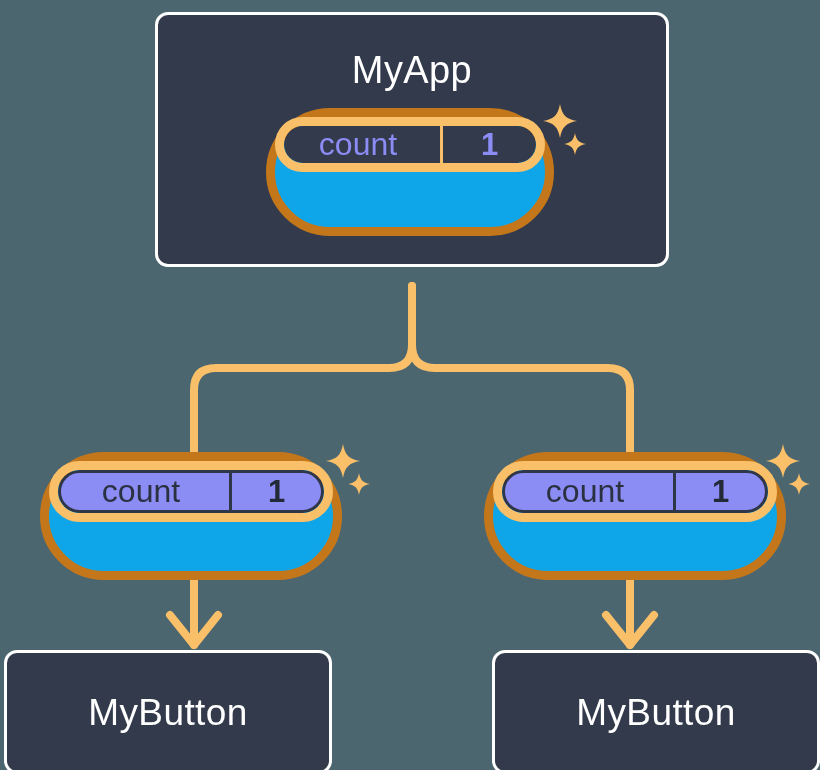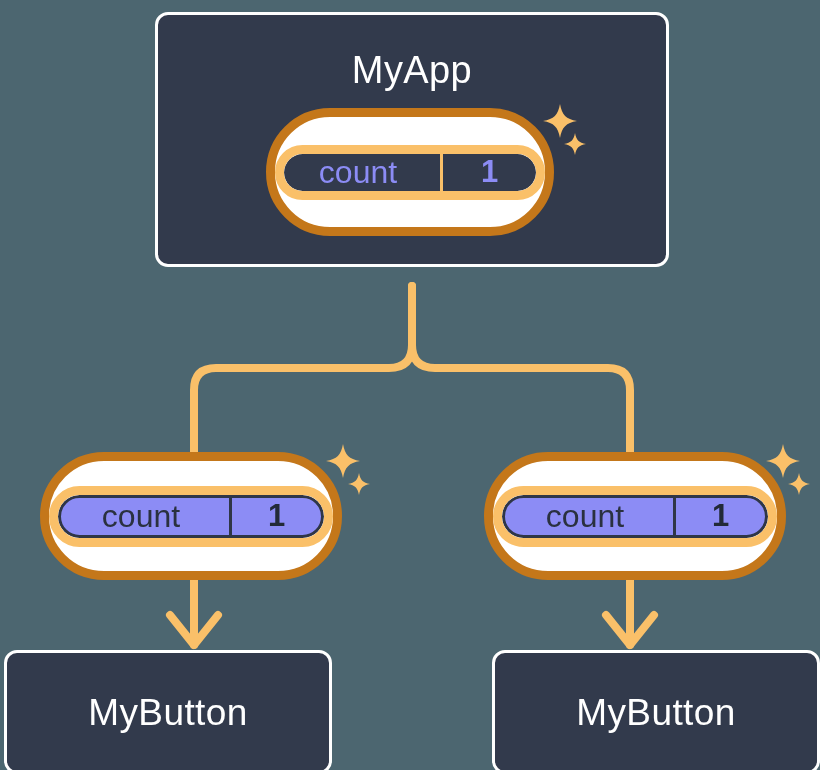--- a/index.html
+++ b/index.html
@@ -58,23 +58,23 @@
     height: 124px;
   }
   .btn-title { font-size: 37px; text-align: right; }
 
   
   .pill {
     position: absolute;
     box-sizing: border-box;
     border-radius: 999px;
     border: 9px solid #c4771a;
-    background: #ffffff;
-    display: flex;
-    align-items: center;
+    background: #0ea5e9;
+    display: flex;
+    align-items: flex-start;
     z-index: 5;
   }
   .pill-inner {
     flex: 1 1 auto;
     box-sizing: border-box;
     border-radius: 999px;
     border: 9px solid #fac069;
     display: flex;
     align-items: stretch;
     overflow: hidden;

